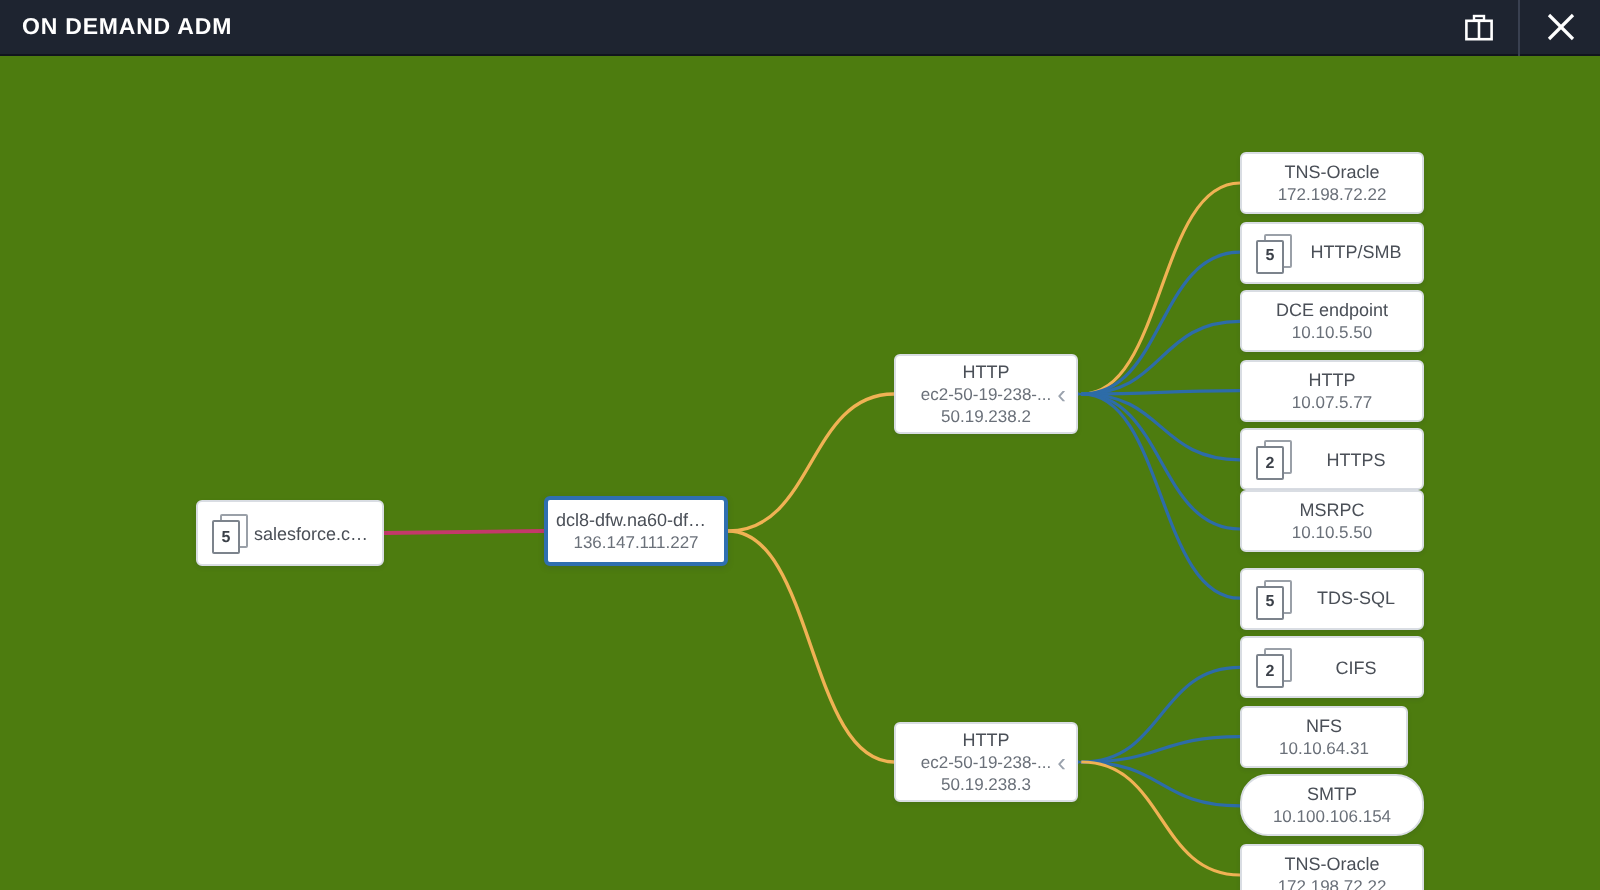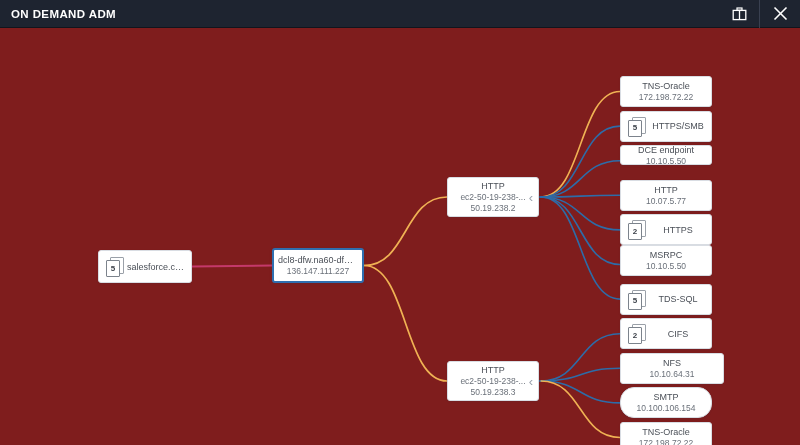--- a/index.html
+++ b/index.html
@@ -2,21 +2,21 @@
 <html><head>
 <meta charset="utf-8">
 <style>
   html,body{margin:0;padding:0;}
   body{
     width:800px;height:445px;overflow:hidden;
     background:#eef3f8;
     font-family:"Liberation Sans","DejaVu Sans",sans-serif;
     -webkit-font-smoothing:antialiased;
   }
-  #app{position:relative;width:800px;height:445px;overflow:hidden;background:#7f1d1d;}
+  #app{position:relative;width:800px;height:445px;overflow:hidden;background:#4d7c0f;}
 
   
   #titlebar{
     position:absolute;left:0;top:0;width:800px;height:28px;
     background:#1e2430;
     display:flex;align-items:center;
     box-sizing:border-box;
     border-bottom:1px solid #11151d;
   }
   #title-text{
@@ -177,24 +177,24 @@
           </div>
         </div>
         <div class="node has-icon" style="left: 620px; top: 81.6px; width: 92px; height: 31px;">
           <div class="stack">
             <div class="pg-back"></div>
             <div class="pg-front">
               <span class="cnt">5</span>
             </div>
           </div>
           <div class="node-body">
-            <div class="n-label">HTTPS/SMB</div>
-          </div>
-        </div>
-        <div class="node" style="left: 620px; top: 116.2px; width: 92px; height: 20px;">
+            <div class="n-label">HTTP/SMB</div>
+          </div>
+        </div>
+        <div class="node" style="left: 620px; top: 116.2px; width: 92px; height: 31px;">
           <div class="node-body">
             <div class="n-label">DCE endpoint</div>
             <div class="n-sub">10.10.5.50</div>
           </div>
         </div>
         <div class="node" style="left: 620px; top: 150.8px; width: 92px; height: 31px;">
           <div class="node-body">
             <div class="n-label">HTTP</div>
             <div class="n-sub">10.07.5.77</div>
           </div>
@@ -231,21 +231,21 @@
           <div class="stack">
             <div class="pg-back"></div>
             <div class="pg-front">
               <span class="cnt">2</span>
             </div>
           </div>
           <div class="node-body">
             <div class="n-label">CIFS</div>
           </div>
         </div>
-        <div class="node" style="left: 620px; top: 323.8px; width: 104px; height: 31px;">
+        <div class="node" style="left: 620px; top: 323.8px; width: 84px; height: 31px;">
           <div class="node-body">
             <div class="n-label">NFS</div>
             <div class="n-sub">10.10.64.31</div>
           </div>
         </div>
         <div class="node" style="left: 620px; top: 358.4px; width: 92px; height: 31px; border-radius: 14px;">
           <div class="node-body">
             <div class="n-label">SMTP</div>
             <div class="n-sub">10.100.106.154</div>
           </div>

